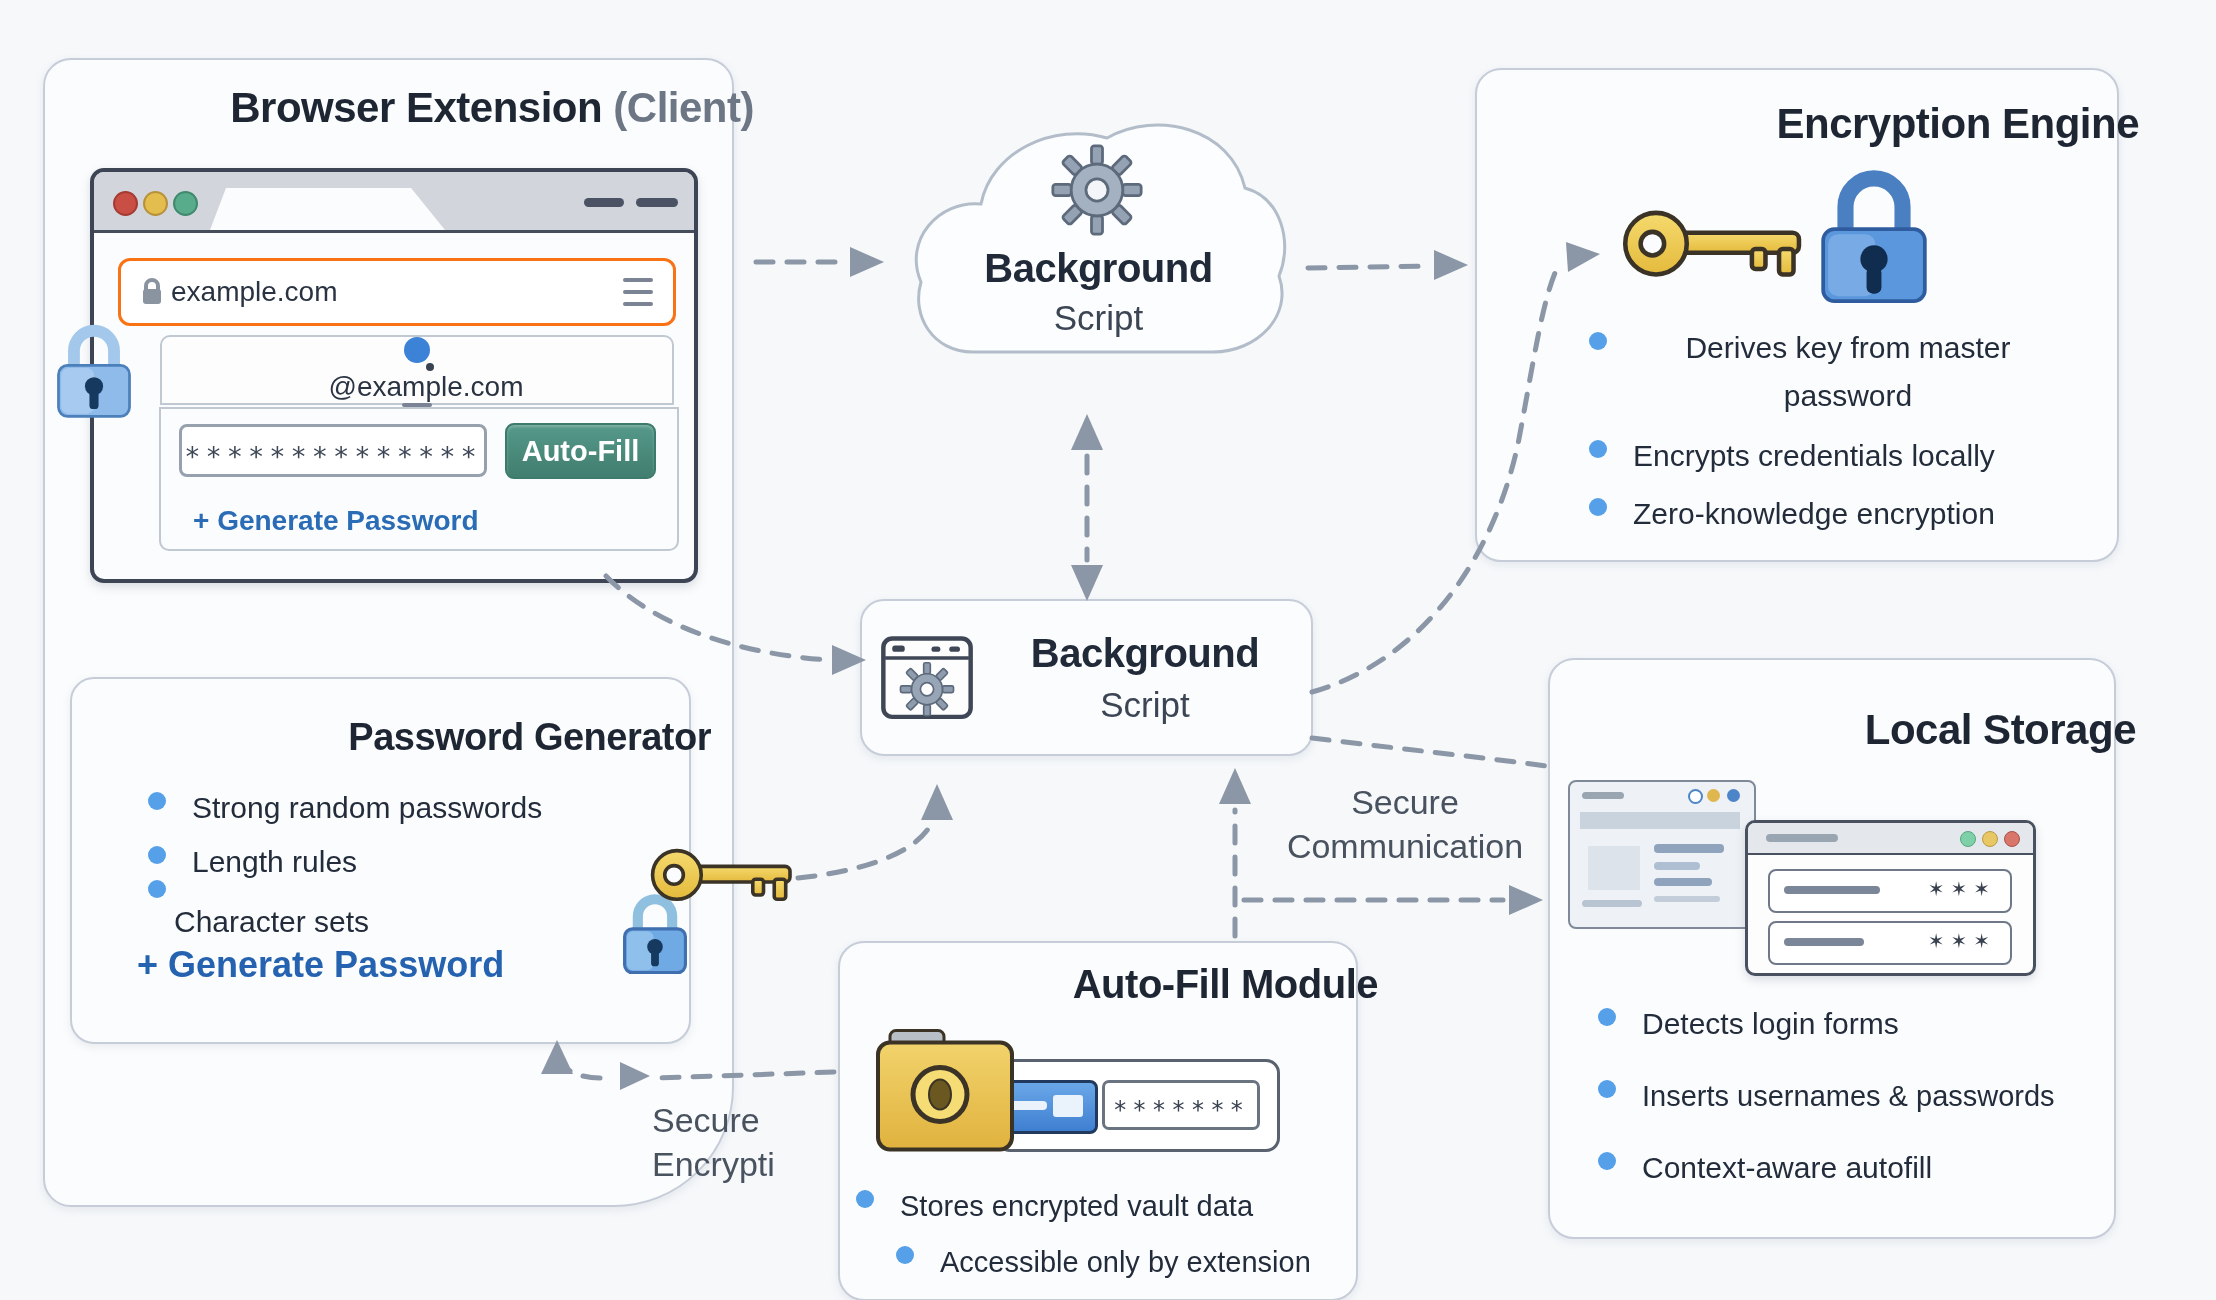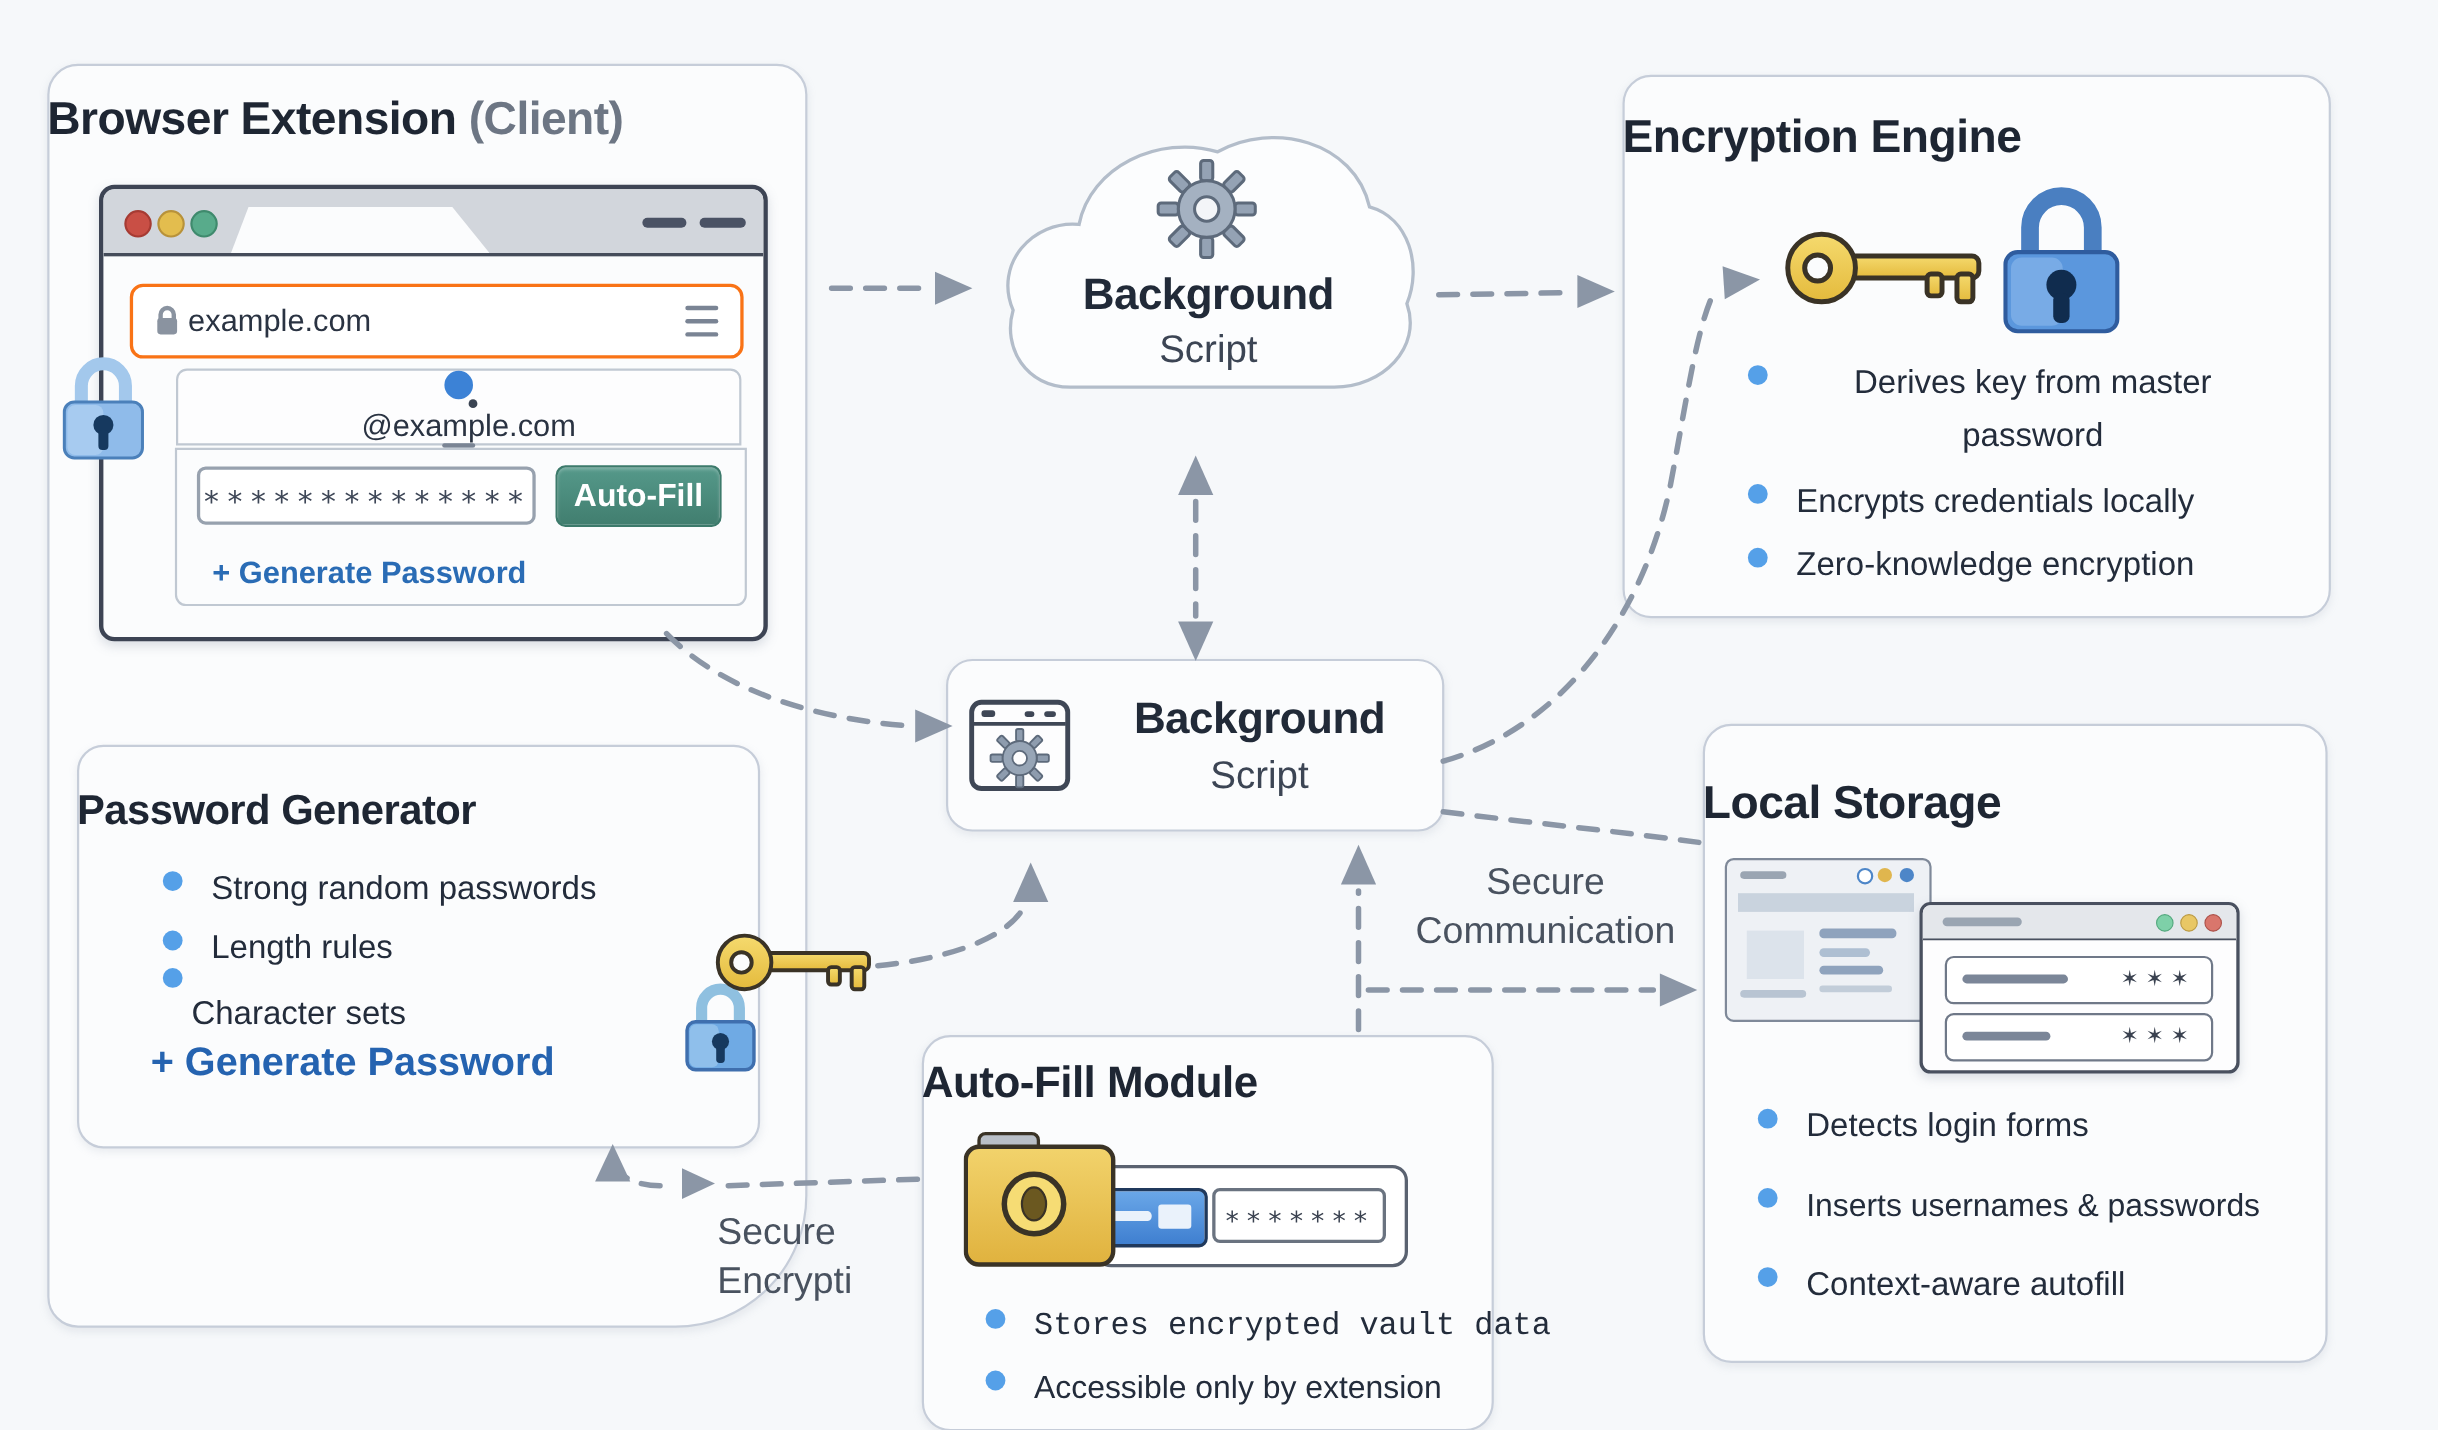--- a/index.html
+++ b/index.html
@@ -1,21 +1,21 @@
 <!DOCTYPE html>
 <html><head>
 <meta charset="utf-8">
 <style>
   html,body{margin:0;padding:0;}
   body{width:2216px;height:1300px;position:relative;overflow:hidden;
        background:#f6f8fa;font-family:"Liberation Sans","DejaVu Sans",sans-serif;color:#232c3b;}
   .abs{position:absolute;}
   .panel{position:absolute;background:#fbfcfd;border:2px solid #c6cdd9;border-radius:26px;
          box-shadow:0 3px 8px rgba(150,162,180,.18);}
-  .boxtitle{position:absolute;font-weight:bold;color:#1e2633;text-align:left;letter-spacing:-.5px;}
+  .boxtitle{position:absolute;font-weight:bold;color:#1e2633;text-align:right;letter-spacing:-.5px;padding-left:24px;}
   .bullet{position:absolute;display:flex;align-items:flex-start;}
   .dot{width:18px;height:18px;border-radius:50%;background:#55a0e8;flex:none;margin-top:8px;}
   .btxt{margin-left:26px;font-size:30px;line-height:48px;color:#232c3b;}
   .mono{font-family:"DejaVu Sans Mono","Liberation Mono",monospace;}
   .hamb{display:inline-block;}
   .hamb i{display:block;background:#7a8494;border-radius:3px;height:4px;}
   svg{display:block;}
   .label2{position:absolute;text-align:center;font-size:34px;line-height:44px;color:#49525f;}
 </style>
 </head>
@@ -270,21 +270,21 @@
     <stop offset="0" stop-color="#f2d36c"></stop>
         <stop offset="1" stop-color="#e0b23e"></stop>
       </linearGradient>
     </defs>
   <rect x="14" y="2" width="54" height="22" rx="6" fill="#b9bfc7" stroke="#3a3326" stroke-width="3"></rect>
   <rect x="2" y="14" width="134" height="107" rx="12" fill="url(#g3)" stroke="#3a3326" stroke-width="4"></rect>
   <circle cx="64" cy="66" r="27" fill="#f6dc74" stroke="#3a3326" stroke-width="5"></circle>
   <ellipse cx="64" cy="66" rx="11" ry="15" fill="#6b5820" stroke="#3a3326" stroke-width="2"></ellipse>
 </svg>
 
-<div class="bullet" style="left:896px;top:1182px;font-family:Liberation Mono, monospace;">
+<div class="bullet" style="left:856px;top:1182px;">
   <span class="dot"></span>
   <span class="btxt" style="font-size:29px;">Stores encrypted vault data</span>
 </div>
 <div class="bullet" style="left:896px;top:1238px;">
   <span class="dot"></span>
   <span class="btxt" style="font-size:29px;">Accessible only by extension</span>
 </div>
 
 <div class="label2" style="left:1255px;top:780px;width:300px;">
   <div>Secure</div>

